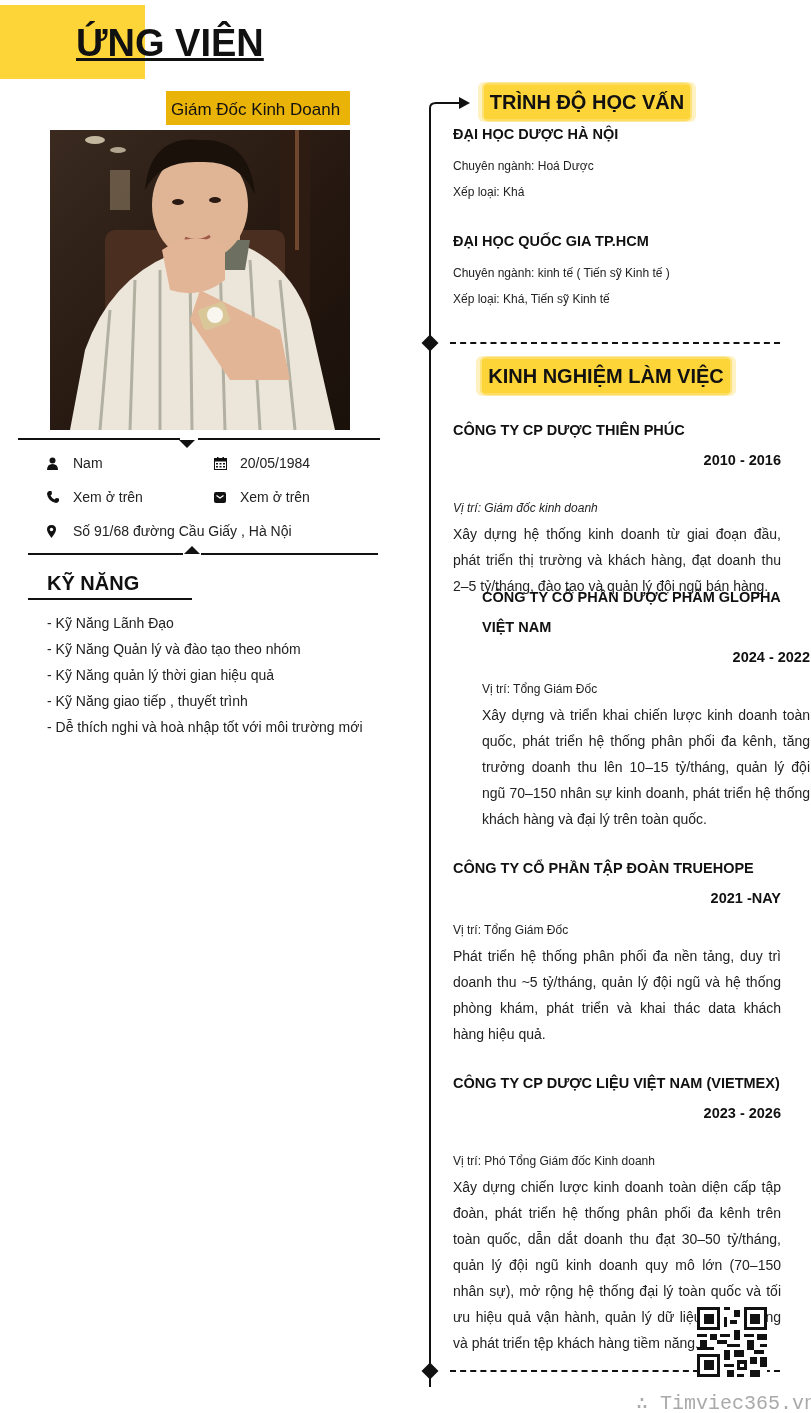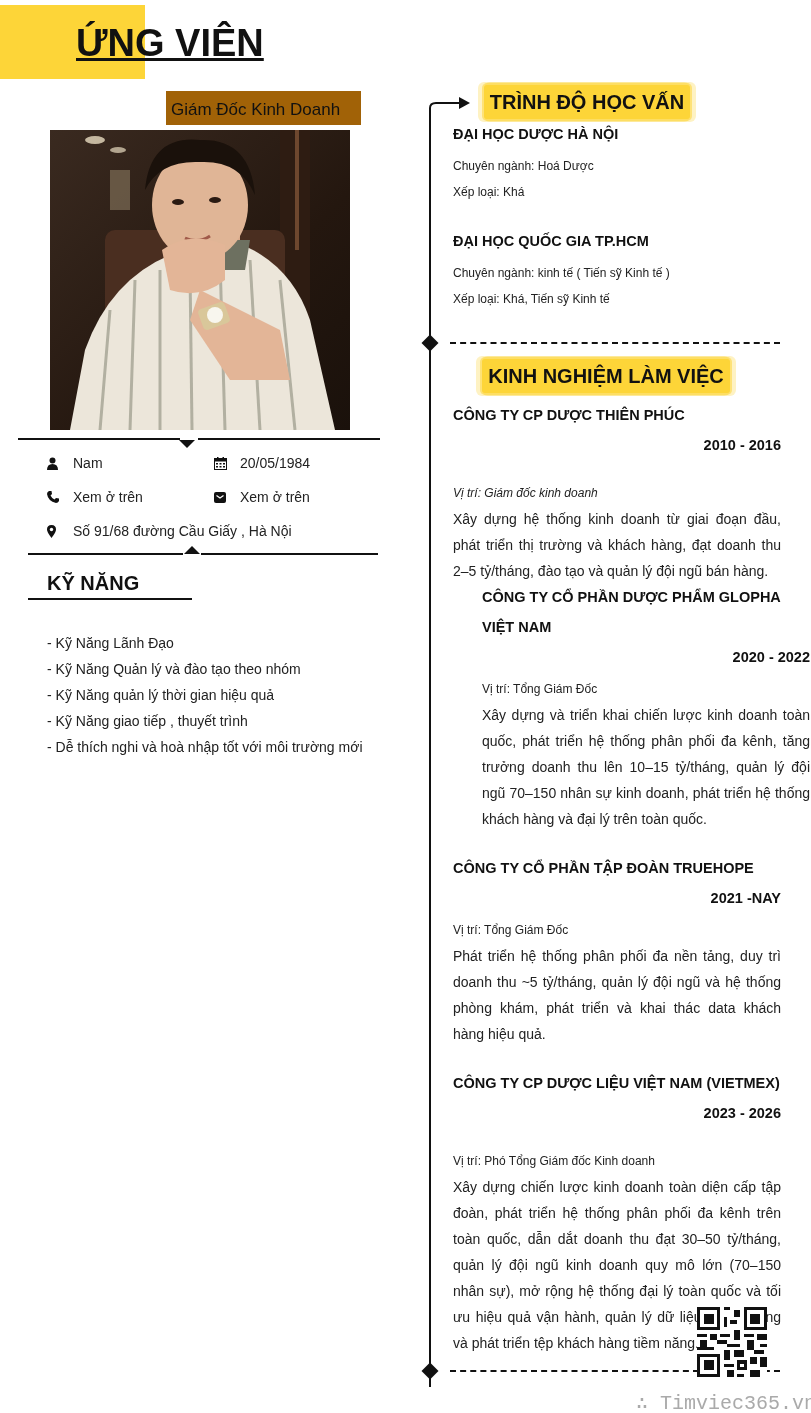--- a/index.html
+++ b/index.html
@@ -1,35 +1,35 @@
 <!DOCTYPE html>
 <html><head>
 <meta charset="utf-8">
 <style>
   * { box-sizing: border-box; margin: 0; padding: 0; }
   html, body { width: 811px; height: 1413px; background: #ffffff; overflow: hidden; }
   body { position: relative; font-family: "Liberation Sans", "DejaVu Sans", sans-serif; color: #222; }
 
   .title-block { position: absolute; left: 0; top: 5px; width: 145px; height: 74px; background: #fdd538; }
   .title { position: absolute; left: 76px; top: 22px; font-size: 38px; font-weight: bold; color: #111; letter-spacing: 0px; white-space: nowrap; text-decoration: underline; }
-  .job { position: absolute; left: 166px; top: 91px; height: 34px; background: #a16207; padding: 9px 21px 0 5px; font-size: 17px; color: #111; white-space: nowrap; }
+  .job { position: absolute; left: 166px; top: 91px; height: 34px; background: #eab308; padding: 9px 10px 0 5px; font-size: 17px; color: #111; white-space: nowrap; }
 
   .photo { position: absolute; left: 50px; top: 130px; width: 300px; height: 300px; overflow: hidden; background: #2a1d16; }
 
   .rule { position: absolute; height: 2px; background: #111; }
   .tri-down { position: absolute; width: 0; height: 0; border-left: 8px solid transparent; border-right: 8px solid transparent; border-top: 8px solid #111; }
   .tri-up { position: absolute; width: 0; height: 0; border-left: 8px solid transparent; border-right: 8px solid transparent; border-bottom: 8px solid #111; }
 
   .info { position: absolute; font-size: 14px; color: #222; white-space: nowrap; display: flex; align-items: center; }
   .info .ico { width: 26px; display: inline-flex; justify-content: flex-start; }
   .info .ico svg { display: block; }
 
   .skills-title { position: absolute; left: 47px; top: 572px; font-size: 20px; font-weight: bold; color: #111; }
   .skills-rule { position: absolute; left: 28px; top: 598px; width: 164px; height: 2px; background: #111; }
-  .skills { position: absolute; left: 47px; top: 630px; list-style: none; }
+  .skills { position: absolute; left: 47px; top: 610px; list-style: none; }
   .skills li { font-size: 14px; line-height: 26px; color: #222; white-space: nowrap; }
 
   .vline { position: absolute; left: 429px; top: 112px; width: 2px; height: 1275px; background: #111; }
   .diamond { position: absolute; width: 12px; height: 12px; background: #111; transform: rotate(45deg); }
   .dash { position: absolute; height: 0; border-top: 2px dashed #111; }
 
   .sec-head { position: absolute; height: 34px; display: flex; align-items: center; justify-content: center; font-size: 20px; font-weight: bold; color: #111; white-space: nowrap; }
   .sec-head .brush { position: absolute; inset: 0; background: #fdd538; border-radius: 3px;
     box-shadow: 0 0 0 2px rgba(253,213,56,0.55), 3px 0 0 3px rgba(253,213,56,0.3), -3px 0 0 3px rgba(253,213,56,0.3); }
   .sec-head span.txt { position: relative; }
@@ -191,30 +191,30 @@
   <div class="org">ĐẠI HỌC QUỐC GIA TP.HCM</div>
   <div class="line" style="margin-top:4px;">Chuyên ngành: kinh tế ( Tiến sỹ Kinh tế )</div>
   <div class="line">Xếp loại: Khá, Tiến sỹ Kinh tế</div>
 </div>
 
 <div class="sec-head" style="left:482px; top:359px; width:248px;">
   <span class="brush"></span>
   <span class="txt">KINH NGHIỆM LÀM VIỆC</span>
 </div>
 
-<div class="rcol" style="top:400px;">
+<div class="rcol" style="top:415px;">
   <div class="org">CÔNG TY CP DƯỢC THIÊN PHÚC</div>
   <div class="period">2010 - 2016</div>
   <div class="line" style="margin-top:20px;font-style:italic;">Vị trí: Giám đốc kinh doanh</div>
   <div class="para">Xây dựng hệ thống kinh doanh từ giai đoạn đầu, phát triển thị trường và khách hàng, đạt doanh thu 2–5 tỷ/tháng, đào tạo và quản lý đội ngũ bán hàng.</div>
 </div>
 
 <div class="rcol" style="top:582px;margin-left:29px;">
   <div class="org">CÔNG TY CỔ PHẦN DƯỢC PHẨM GLOPHA VIỆT NAM</div>
-  <div class="period">2020 - 2022</div>
+  <div class="period">2024 - 2022</div>
   <div class="line" style="margin-top:4px;">Vị trí: Tổng Giám Đốc</div>
   <div class="para">Xây dựng và triển khai chiến lược kinh doanh toàn quốc, phát triển hệ thống phân phối đa kênh, tăng trưởng doanh thu lên 10–15 tỷ/tháng, quản lý đội ngũ 70–150 nhân sự kinh doanh, phát triển hệ thống khách hàng và đại lý trên toàn quốc.</div>
 </div>
 
 <div class="rcol" style="top:853px;">
   <div class="org">CÔNG TY CỔ PHẦN TẬP ĐOÀN TRUEHOPE</div>
   <div class="period">2021 -NAY</div>
   <div class="line" style="margin-top:4px;">Vị trí: Tổng Giám Đốc</div>
   <div class="para">Phát triển hệ thống phân phối đa nền tảng, duy trì doanh thu ~5 tỷ/tháng, quản lý đội ngũ và hệ thống phòng khám, phát triển và khai thác data khách hàng hiệu quả.</div>
 </div>

